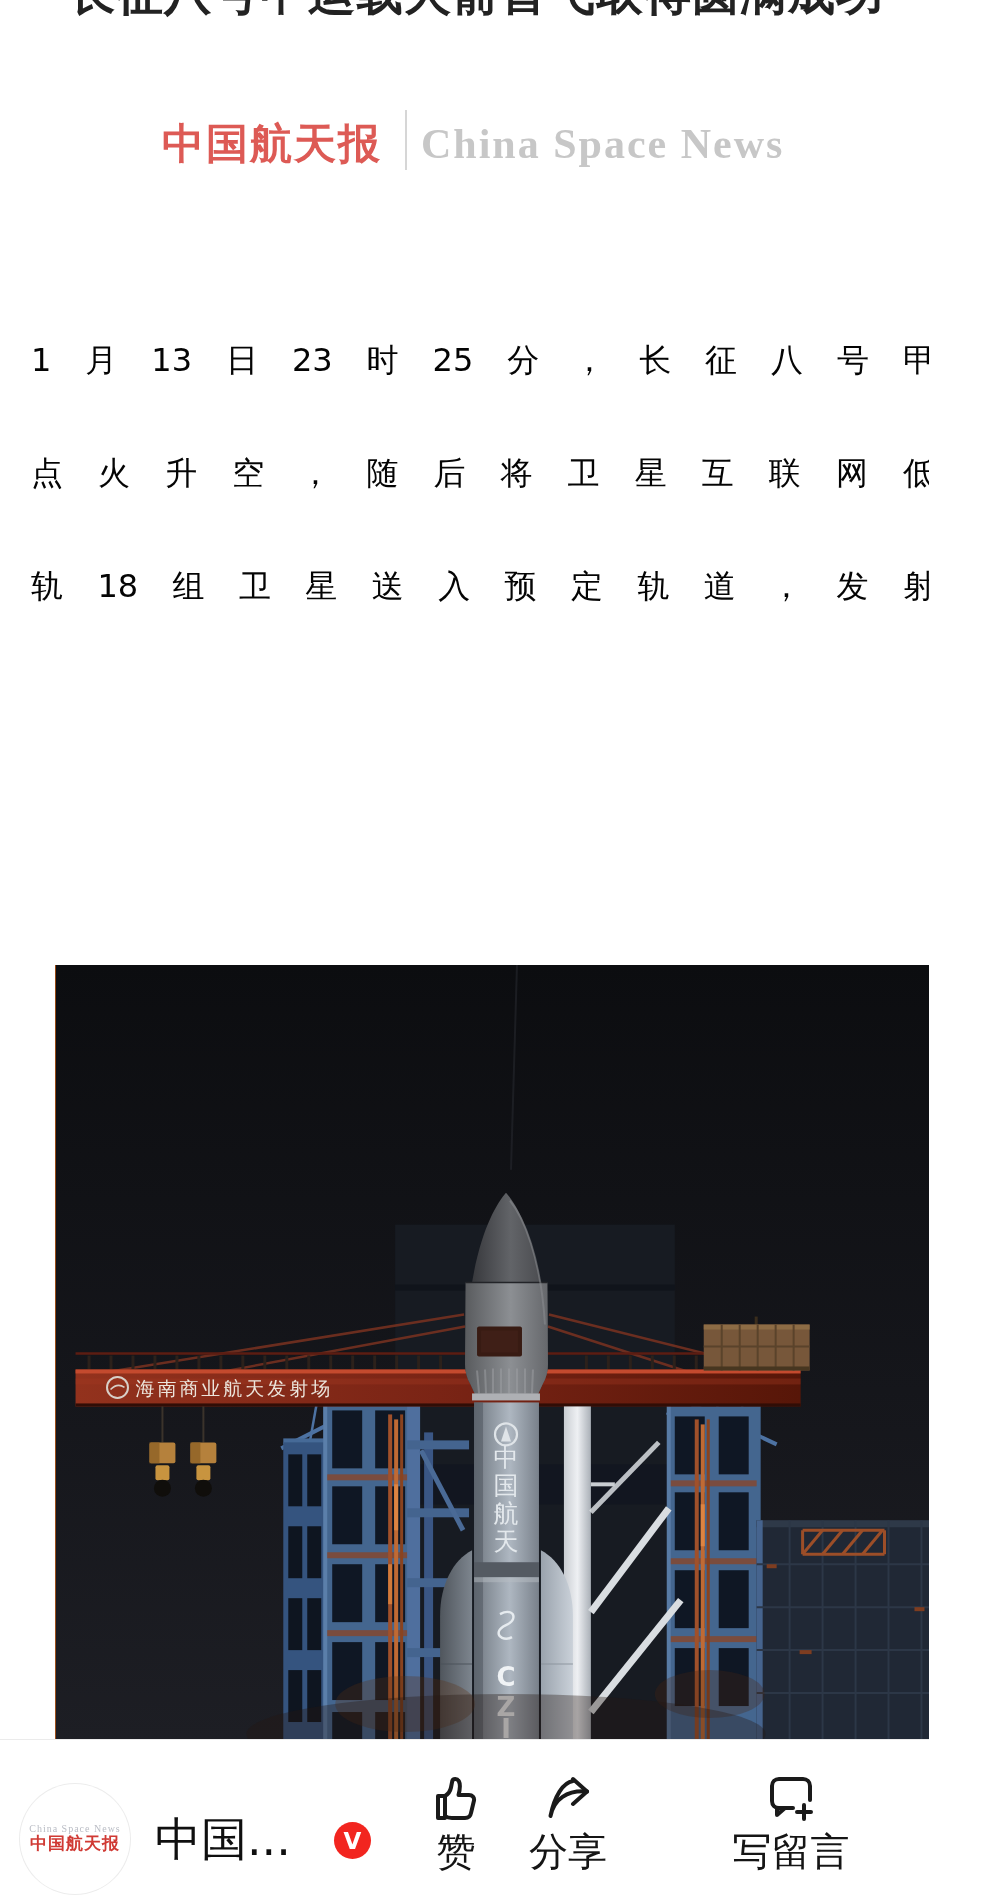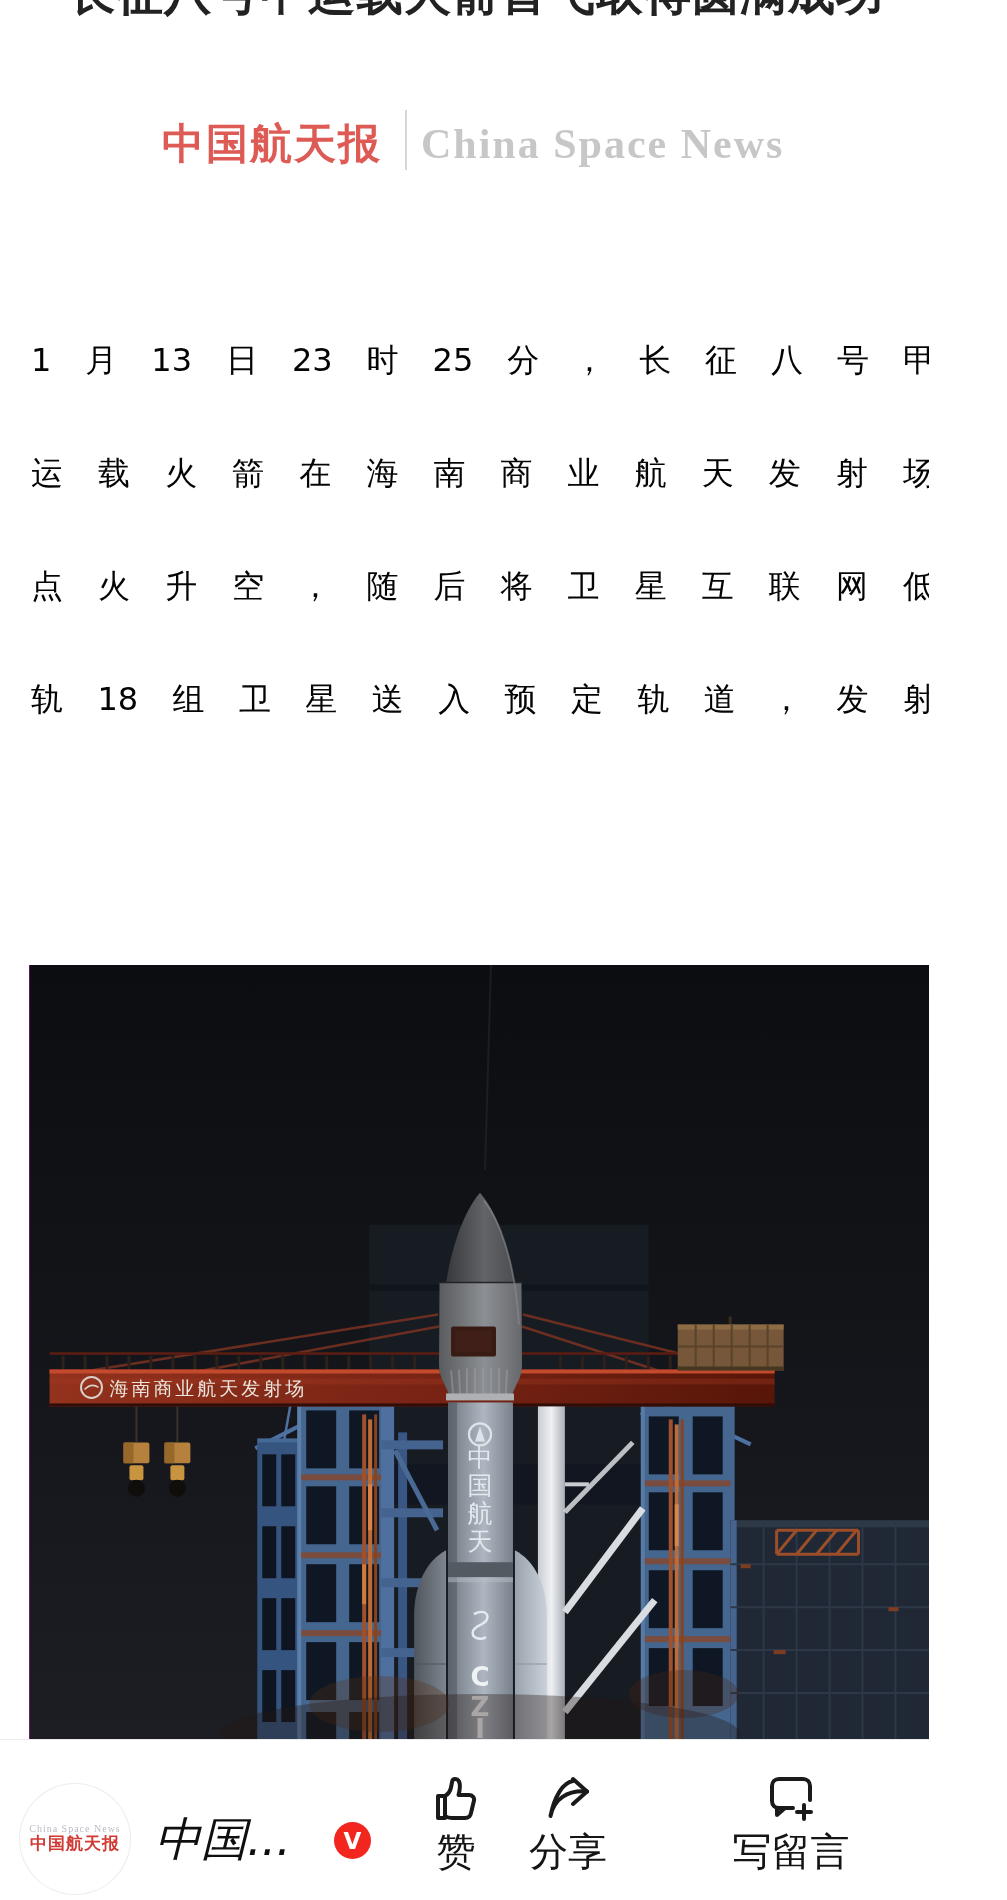--- a/index.html
+++ b/index.html
@@ -18,30 +18,30 @@
   .masthead-en{position:absolute;left:421px;top:118px;font-family:"Liberation Serif","DejaVu Serif",serif;
     font-weight:700;font-size:42px;line-height:52px;color:#c7c7c7;letter-spacing:2px;}
 
   
   .article{position:absolute;left:31px;top:304px;width:904px;color:#040404;}
   .article .line{height:113px;line-height:113px;font-size:32px;
     text-align:justify;text-align-last:justify;white-space:nowrap;}
   .article .line.last{text-align-last:left;}
 
   
-  .photo{position:absolute;left:29px;top:965px;width:901px;height:774px;background:#a21caf;overflow:hidden;}
+  .photo{position:absolute;left:55px;top:965px;width:901px;height:774px;background:#f97316;overflow:hidden;}
   .photo svg{display:block;}
 
   
   .footer{position:absolute;left:0;top:1739px;width:1007px;height:161px;background:#ffffff;border-top:1px solid #ebebeb;box-sizing:border-box;}
   .footer-logo{position:absolute;left:20px;top:44px;width:110px;height:110px;border-radius:50%;
     background:#fff;box-shadow:0 0 0 1px #ececec;display:flex;flex-direction:column;align-items:center;justify-content:center;}
   .footer-logo .en{font-family:"Liberation Serif","DejaVu Serif",serif;font-size:10px;color:#b9bcc4;letter-spacing:1px;margin-bottom:-2px;}
   .footer-logo .cn{font-family:"Liberation Serif","DejaVu Serif",serif;font-weight:700;font-size:17px;color:#d03a34;letter-spacing:1px;}
-  .account-name{position:absolute;left:155px;top:75px;font-size:46px;line-height:48px;color:#0f0f0f;font-style:italic;}
+  .account-name{position:absolute;left:155px;top:75px;font-size:46px;line-height:48px;color:#0f0f0f;}
   .v-badge{position:absolute;left:334px;top:82px;width:37px;height:37px;border-radius:50%;background:#f2251f;
     color:#fff;font-size:23px;font-weight:700;display:flex;align-items:center;justify-content:center;}
   .action{position:absolute;top:30px;width:120px;display:flex;flex-direction:column;align-items:center;}
   .action .icon{width:56px;height:56px;}
   .action .label{margin-top:4px;font-size:39px;line-height:44px;color:#151515;white-space:nowrap;}
   .action-like{left:396px;}
   .action-share{left:508px;}
   .action-recommend{left:619px;}
   .action-comment{left:731px;text-align:right;}
 
@@ -56,21 +56,20 @@
   <div class="clipped-title">
     <span class="inner">长征八号甲运载火箭首飞取得圆满成功</span>
   </div>
 
   <div class="masthead-cn">中国航天报</div>
   <div class="masthead-divider"></div>
   <div class="masthead-en">China Space News</div>
 
   <div class="article">
     <div class="line">1月13日23时25分，长征八号甲</div>
-    <div class="line">运载火箭在海南商业航天发射场</div>
     <div class="line">点火升空，随后将卫星互联网低</div>
     <div class="line">轨18组卫星送入预定轨道，发射</div>
   </div>
 
   <div class="photo">
     <svg width="901" height="774" viewBox="0 0 901 775" xmlns="http://www.w3.org/2000/svg">
       <defs>
         <linearGradient id="bgG" x1="0" y1="0" x2="0" y2="1">
           <stop offset="0" stop-color="#0c0d10"></stop>
             <stop offset="0.55" stop-color="#15161b"></stop>

